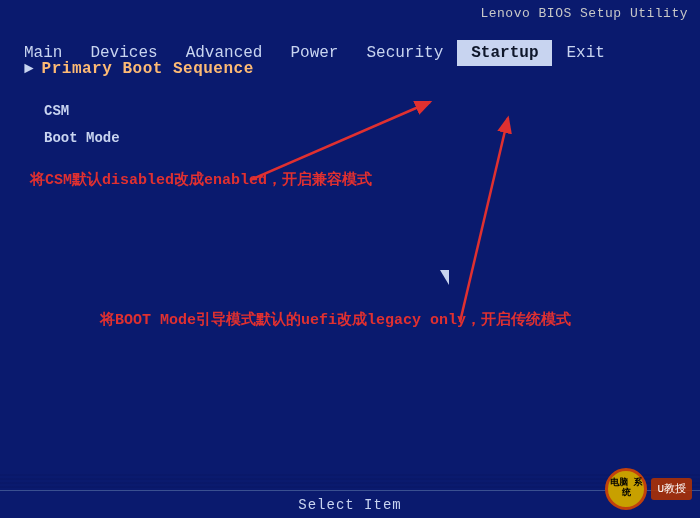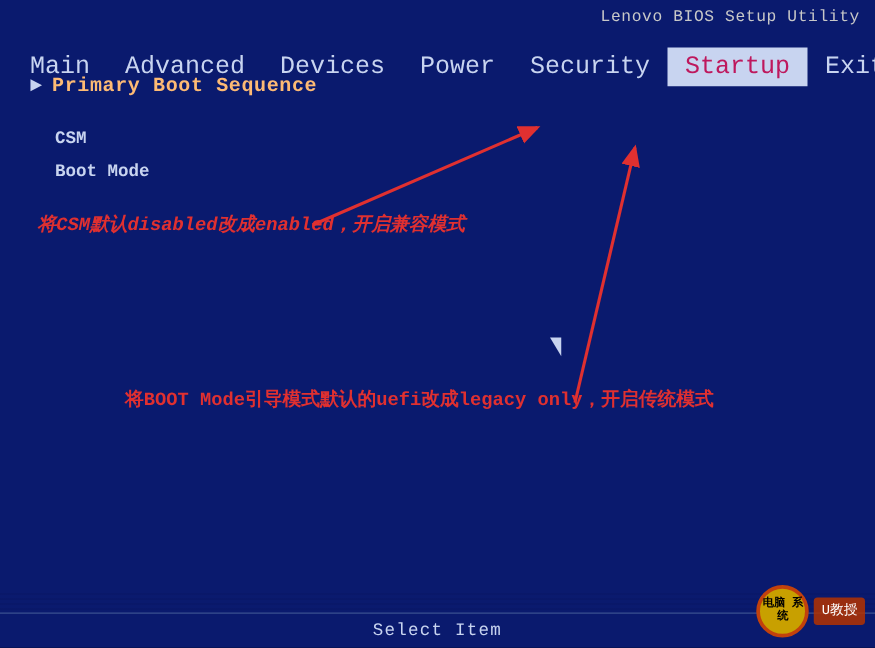--- a/index.html
+++ b/index.html
@@ -62,32 +62,32 @@
     .menu-items {
       display: flex;
       align-items: center;
       gap: 0;
       margin-top: 18px;
       width: 100%;
     }
 
     .menu-item {
       color: #c8d4f0;
-      font-size: 20px;
+      font-size: 16px;
       padding: 4px 14px;
       cursor: pointer;
       white-space: nowrap;
       font-weight: normal;
       margin-top: 44px;
     }
 
     .menu-item.active {
       background: #c8d4f0;
-      color: #be185d;
-      font-weight: normal;
+      color: #0f172a;
+      font-weight: bold;
     }
 
     
     .content-area {
       position: absolute;
       top: 44px;
       left: 0;
       right: 0;
       bottom: 44px;
       background: #0a1a6e;
@@ -146,21 +146,20 @@
 
     
     .annotation-1 {
       position: absolute;
       top: 170px;
       left: 30px;
       color: #e03030;
       font-size: 15px;
       font-weight: bold;
       z-index: 20;
-      font-style: italic;
     }
 
     .annotation-2 {
       position: absolute;
       top: 310px;
       left: 100px;
       color: #e03030;
       font-size: 15px;
       font-weight: bold;
       z-index: 20;
@@ -251,22 +250,22 @@
   </style>
 </head>
 <body>
 
 <div class="bios-screen">
 
   <div class="menu-bar">
     <span class="menu-title">Lenovo BIOS Setup Utility</span>
     <div class="menu-items">
       <span class="menu-item">Main</span>
+      <span class="menu-item">Devices</span>
       <span class="menu-item">Advanced</span>
-      <span class="menu-item">Devices</span>
       <span class="menu-item">Power</span>
       <span class="menu-item">Security</span>
       <span class="menu-item active">Startup</span>
       <span class="menu-item">Exit</span>
     </div>
   </div>
 
   <div class="content-area">
     <div class="section-header">
       <span class="section-arrow">►</span>

